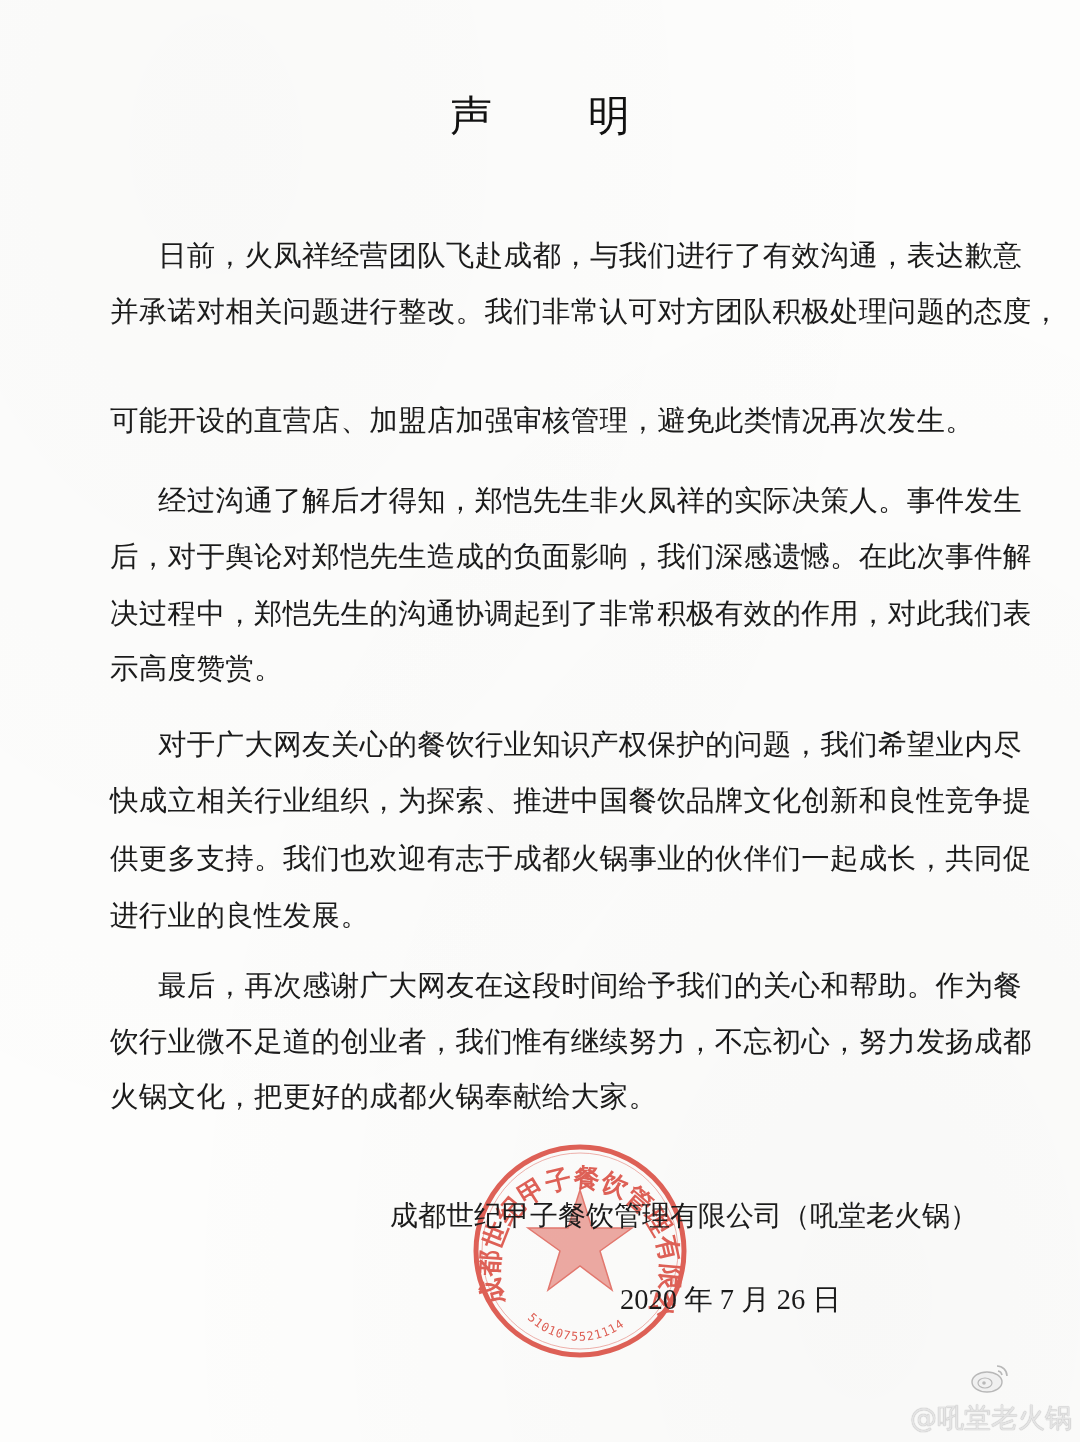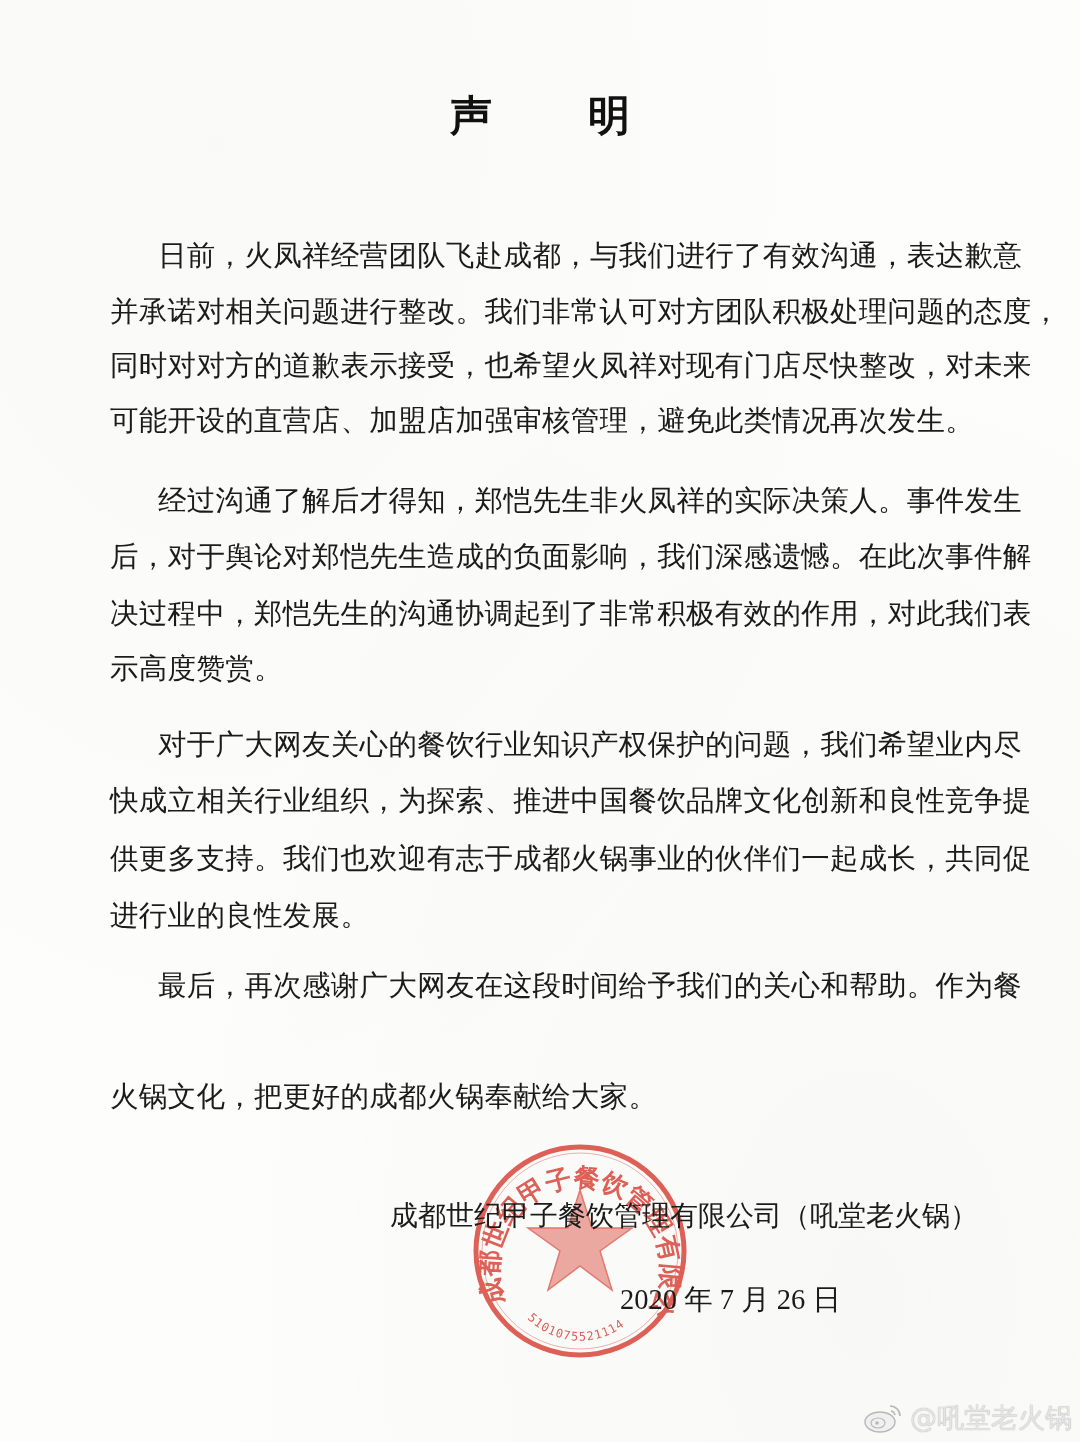--- a/index.html
+++ b/index.html
@@ -24,21 +24,21 @@
         radial-gradient(ellipse at 80% 90%, rgba(0,0,0,0.02), transparent 60%),
         #fdfdfc;
     }
     .title {
       position: absolute;
       top: 88px;
       left: 0;
       width: 1080px;
       text-align: center;
       font-size: 42px;
-      font-weight: bold;
+      font-weight: normal;
       letter-spacing: 0;
       color: #111;
     }
     .title span {
       display: inline-block;
     }
     .title .gap {
       width: 96px;
     }
     .line {
@@ -86,51 +86,52 @@
     .watermark {
       position: absolute;
       right: 8px;
       bottom: 6px;
       display: flex;
       align-items: center;
       gap: 4px;
       color: #e4e4e4;
       font-size: 27px;
       text-shadow: 0 0 1px #bcbcbc, 0 0 1px #bcbcbc;
+      flex-direction: column;
     }
     .watermark .weibo {
       width: 44px;
       height: 36px;
     }
   </style>
 </head>
 <body>
 
 <div class="page">
 
   <div class="title">
     <span>声</span><span class="gap"></span><span>明</span>
   </div>
 
   <div class="line indent" style="top:236px">日前，火凤祥经营团队飞赴成都，与我们进行了有效沟通，表达歉意</div>
   <div class="line" style="top:292px">并承诺对相关问题进行整改。我们非常认可对方团队积极处理问题的态度，</div>
-  <div class="line" style="top:346px">同时对对方的道歉表示接受，也希望火凤祥对现有门店尽快整改，对未来</div>
   <div class="line" style="top:401px">可能开设的直营店、加盟店加强审核管理，避免此类情况再次发生。</div>
 
   <div class="line indent" style="top:481px">经过沟通了解后才得知，郑恺先生非火凤祥的实际决策人。事件发生</div>
   <div class="line" style="top:537px">后，对于舆论对郑恺先生造成的负面影响，我们深感遗憾。在此次事件解</div>
   <div class="line" style="top:594px">决过程中，郑恺先生的沟通协调起到了非常积极有效的作用，对此我们表</div>
   <div class="line indent" style="top:725px">对于广大网友关心的餐饮行业知识产权保护的问题，我们希望业内尽</div>
 
   <div class="line" style="top:649px">示高度赞赏。</div>
   <div class="line" style="top:781px">快成立相关行业组织，为探索、推进中国餐饮品牌文化创新和良性竞争提</div>
   <div class="line" style="top:839px">供更多支持。我们也欢迎有志于成都火锅事业的伙伴们一起成长，共同促</div>
   <div class="line" style="top:896px">进行业的良性发展。</div>
 
   <div class="line indent" style="top:966px">最后，再次感谢广大网友在这段时间给予我们的关心和帮助。作为餐</div>
+  <div class="line" style="top:1022px">饮行业微不足道的创业者，我们惟有继续努力，不忘初心，努力发扬成都</div>
   <div class="line" style="top:1077px">火锅文化，把更好的成都火锅奉献给大家。</div>
 
   <svg class="stamp" viewBox="0 0 220 222">
     <defs>
       <path id="ringPath" d="M 38 168 A 82 82 0 1 1 182 168"></path>
     </defs>
     <circle cx="110" cy="111" r="104" fill="none" stroke="#d9463a" stroke-width="5"></circle>
     <circle cx="110" cy="111" r="98" fill="none" stroke="#e0685e" stroke-width="1" opacity="0.6"></circle>
     <text font-size="26" fill="#d9463a" font-family="DejaVu Sans, sans-serif" font-weight="bold">
       <textPath href="#ringPath" startOffset="2%">成都世纪甲子餐饮管理有限公司</textPath>

